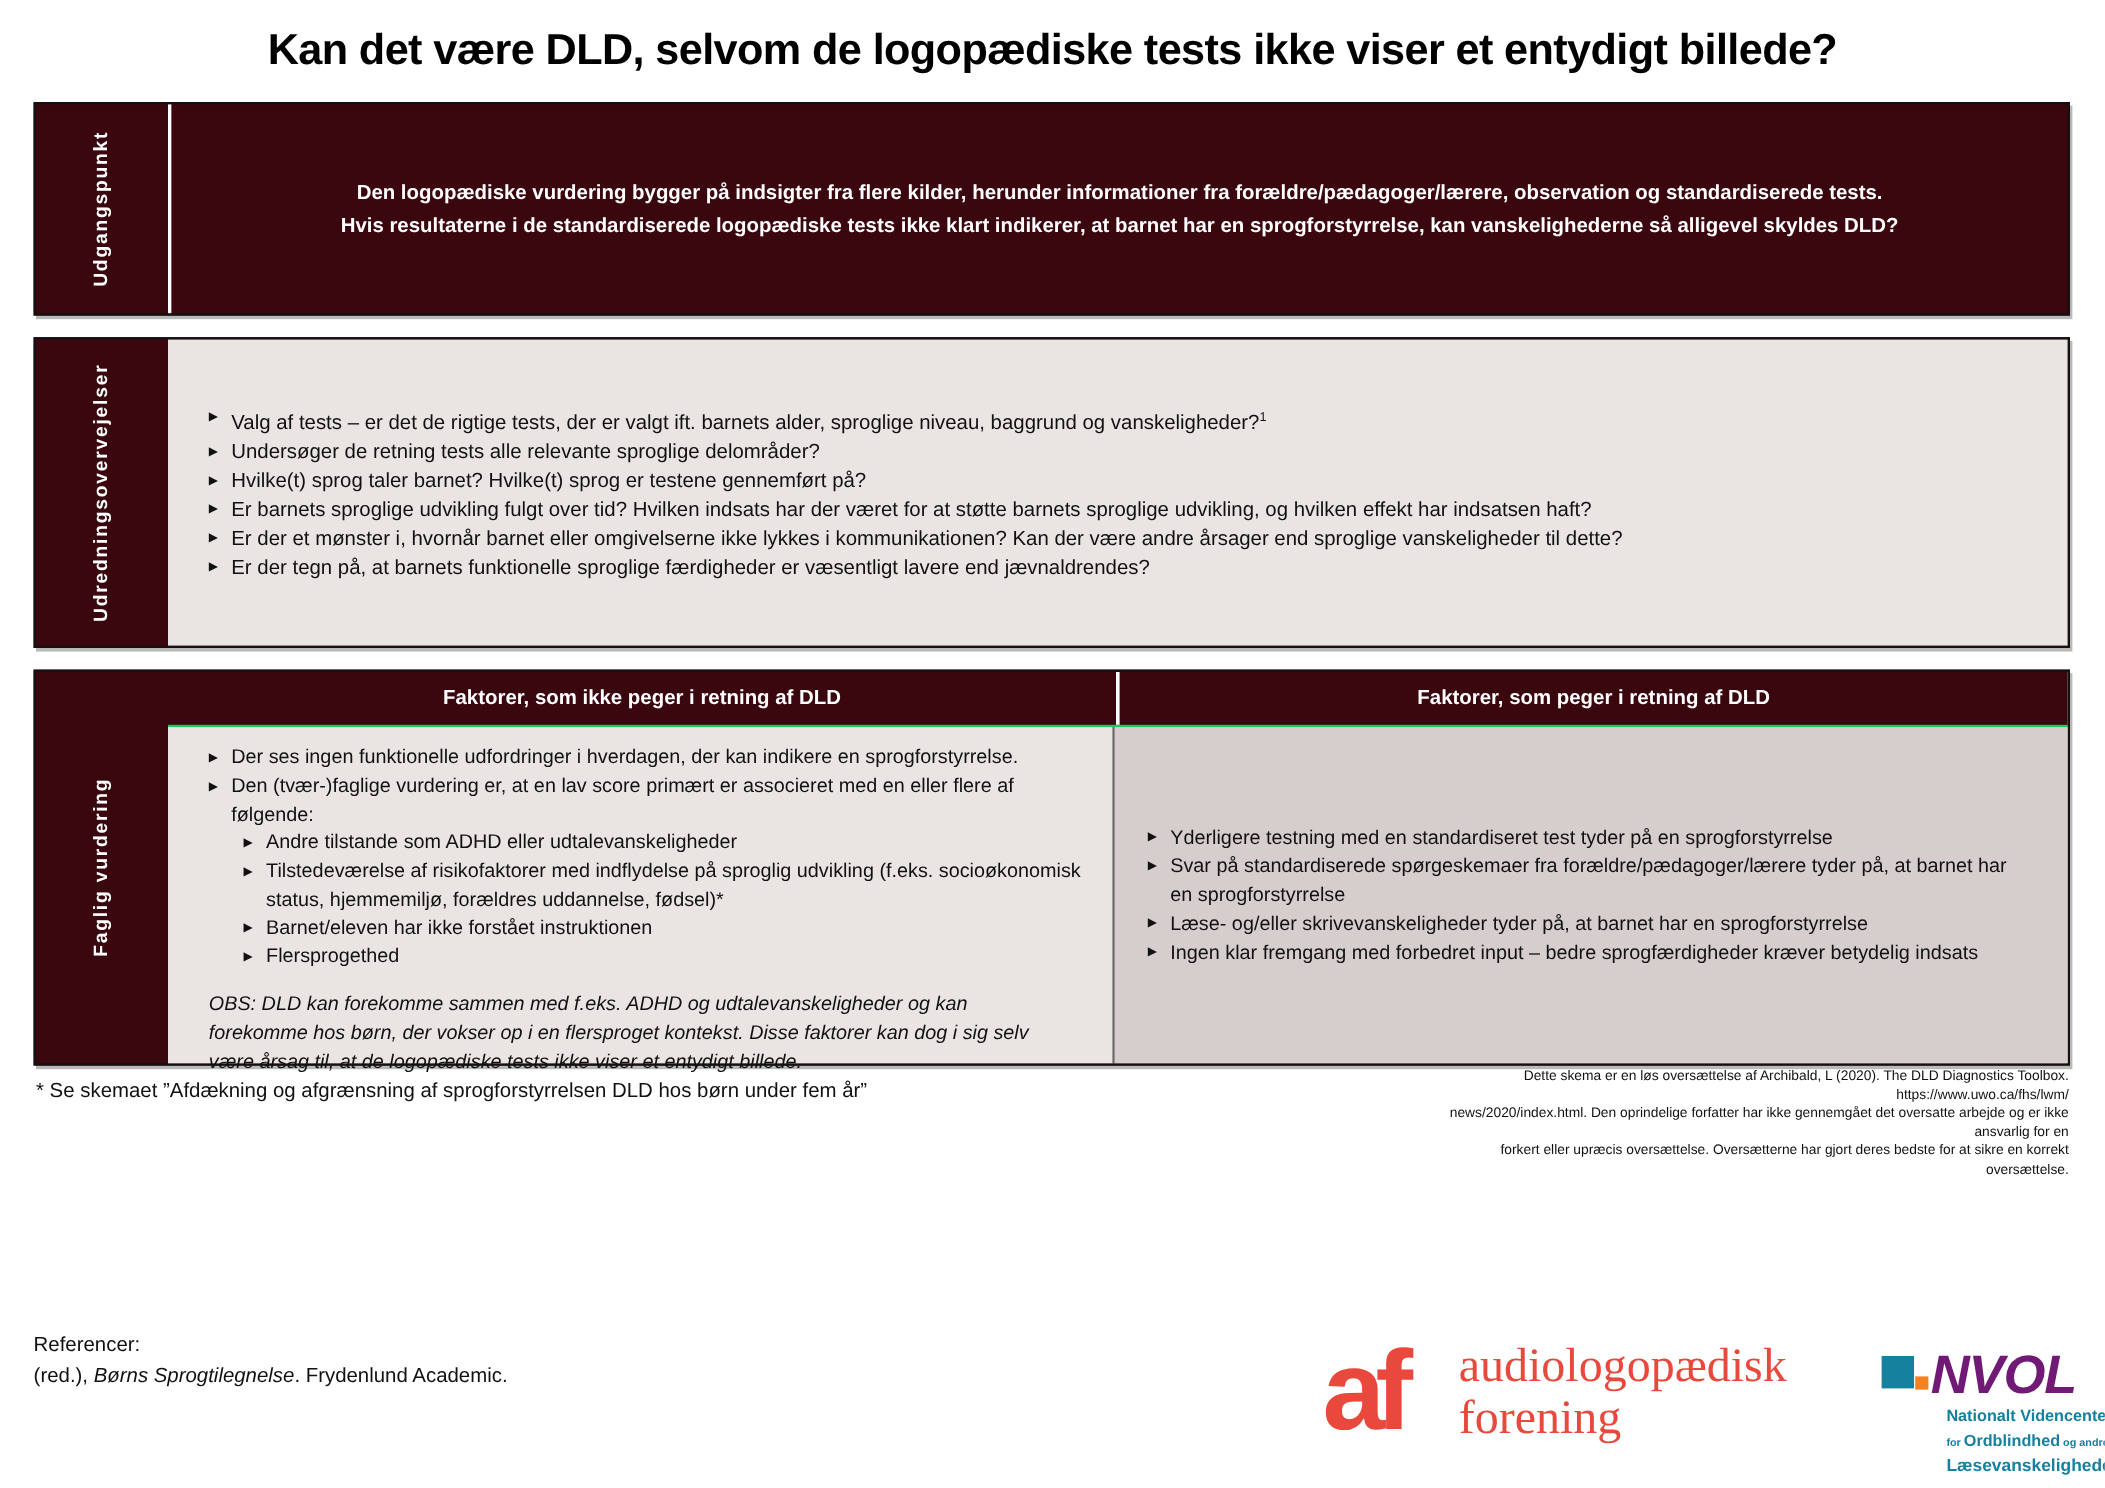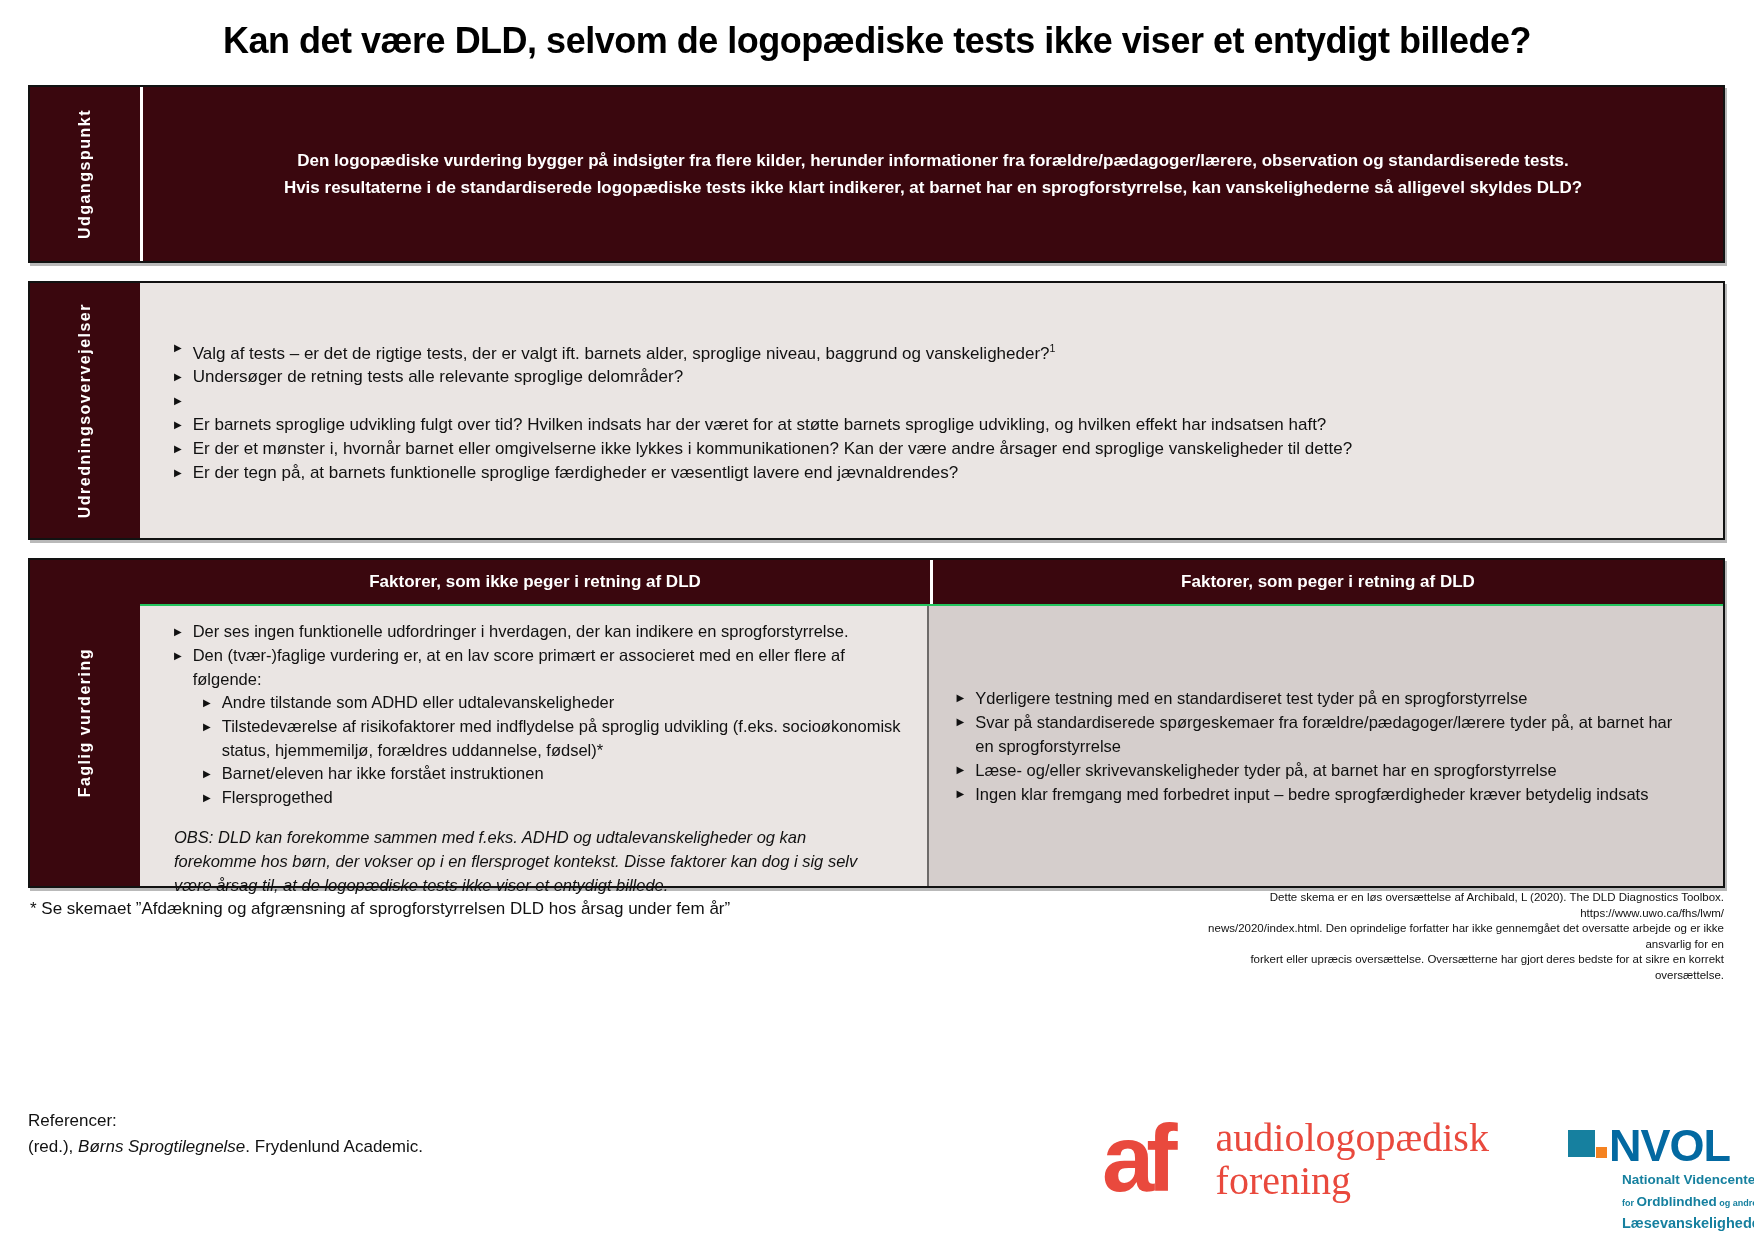--- a/index.html
+++ b/index.html
@@ -68,22 +68,22 @@
     font-size:94px;letter-spacing:-8px;line-height:94px;padding-right:16px;
   }
   .af-text{
     font-family:"Liberation Serif",serif;font-size:40px;line-height:43px;font-weight:400;
   }
   .nvol-logo{position:absolute;left:1568px;top:1126px;}
   .nvol-top{display:flex;align-items:flex-start;}
   .nvol-sq{width:27px;height:27px;background:#16809F;position:relative;margin-top:4px;flex:none;}
   .nvol-dot{position:absolute;right:-12px;bottom:-1px;width:11px;height:11px;background:#F58220;}
   .nvol-word{
-    color:#0369a1;font-weight:700;font-size:45px;line-height:40px;
-    letter-spacing:-1px;margin-left:14px;font-family:"Liberation Sans",sans-serif;
+    color:#701a75;font-weight:700;font-size:45px;line-height:40px;
+    letter-spacing:-1px;margin-left:14px;font-family:"Liberation Sans",sans-serif;font-style:italic;
   }
   .nvol-sub{color:#16809F;font-weight:700;margin-left:54px;margin-top:7px;line-height:13.5px;}
   .nvol-sub1{font-size:13.5px;}
   .nvol-sub2 .small{font-size:9px;}
   .nvol-sub2 .big{font-size:13.5px;}
   .nvol-sub3{font-size:14.5px;}
 </style>
 </head>
 <body>
 
@@ -106,20 +106,21 @@
       <div class="li">
         <span class="glyph">▶</span>
         <span class="litext">Valg af tests – er det de rigtige tests, der er valgt ift. barnets alder, sproglige niveau, baggrund og vanskeligheder?<sup>1</sup></span>
       </div>
       <div class="li">
         <span class="glyph">▶</span>
         <span class="litext">Undersøger de retning tests alle relevante sproglige delområder?</span>
       </div>
       <div class="li">
         <span class="glyph">▶</span>
+        <span class="litext">Hvilke(t) sprog taler barnet? Hvilke(t) sprog er testene gennemført på?</span>
       </div>
       <div class="li">
         <span class="glyph">▶</span>
         <span class="litext">Er barnets sproglige udvikling fulgt over tid? Hvilken indsats har der været for at støtte barnets sproglige udvikling, og hvilken effekt har indsatsen haft?</span>
       </div>
       <div class="li">
         <span class="glyph">▶</span>
         <span class="litext">Er der et mønster i, hvornår barnet eller omgivelserne ikke lykkes i kommunikationen? Kan der være andre årsager end sproglige vanskeligheder til dette?</span>
       </div>
       <div class="li">
@@ -187,21 +188,21 @@
             <div class="li">
               <span class="glyph">▶</span>
               <span class="litext">Ingen klar fremgang med forbedret input – bedre sprogfærdigheder kræver betydelig indsats</span>
             </div>
           </div>
       </div>
     </div>
   </div>
 </div>
 
-<div class="footnote">* Se skemaet ”Afdækning og afgrænsning af sprogforstyrrelsen DLD hos årsag under fem år”</div>
+<div class="footnote">* Se skemaet ”Afdækning og afgrænsning af sprogforstyrrelsen DLD hos børn under fem år”</div>
 
 <div class="disclaimer">Dette skema er en løs oversættelse af Archibald, L (2020). The DLD Diagnostics Toolbox. https://www.uwo.ca/fhs/lwm/
 news/2020/index.html. Den oprindelige forfatter har ikke gennemgået det oversatte arbejde og er ikke ansvarlig for en
 forkert eller upræcis oversættelse. Oversætterne har gjort deres bedste for at sikre en korrekt oversættelse.</div>
 
 <div class="references">
   <div class="ref-heading">Referencer:</div>
   <div class="ref-line"><span>(red.), </span><em>Børns Sprogtilegnelse</em><span>. Frydenlund Academic.</span></div>
 </div>
 

